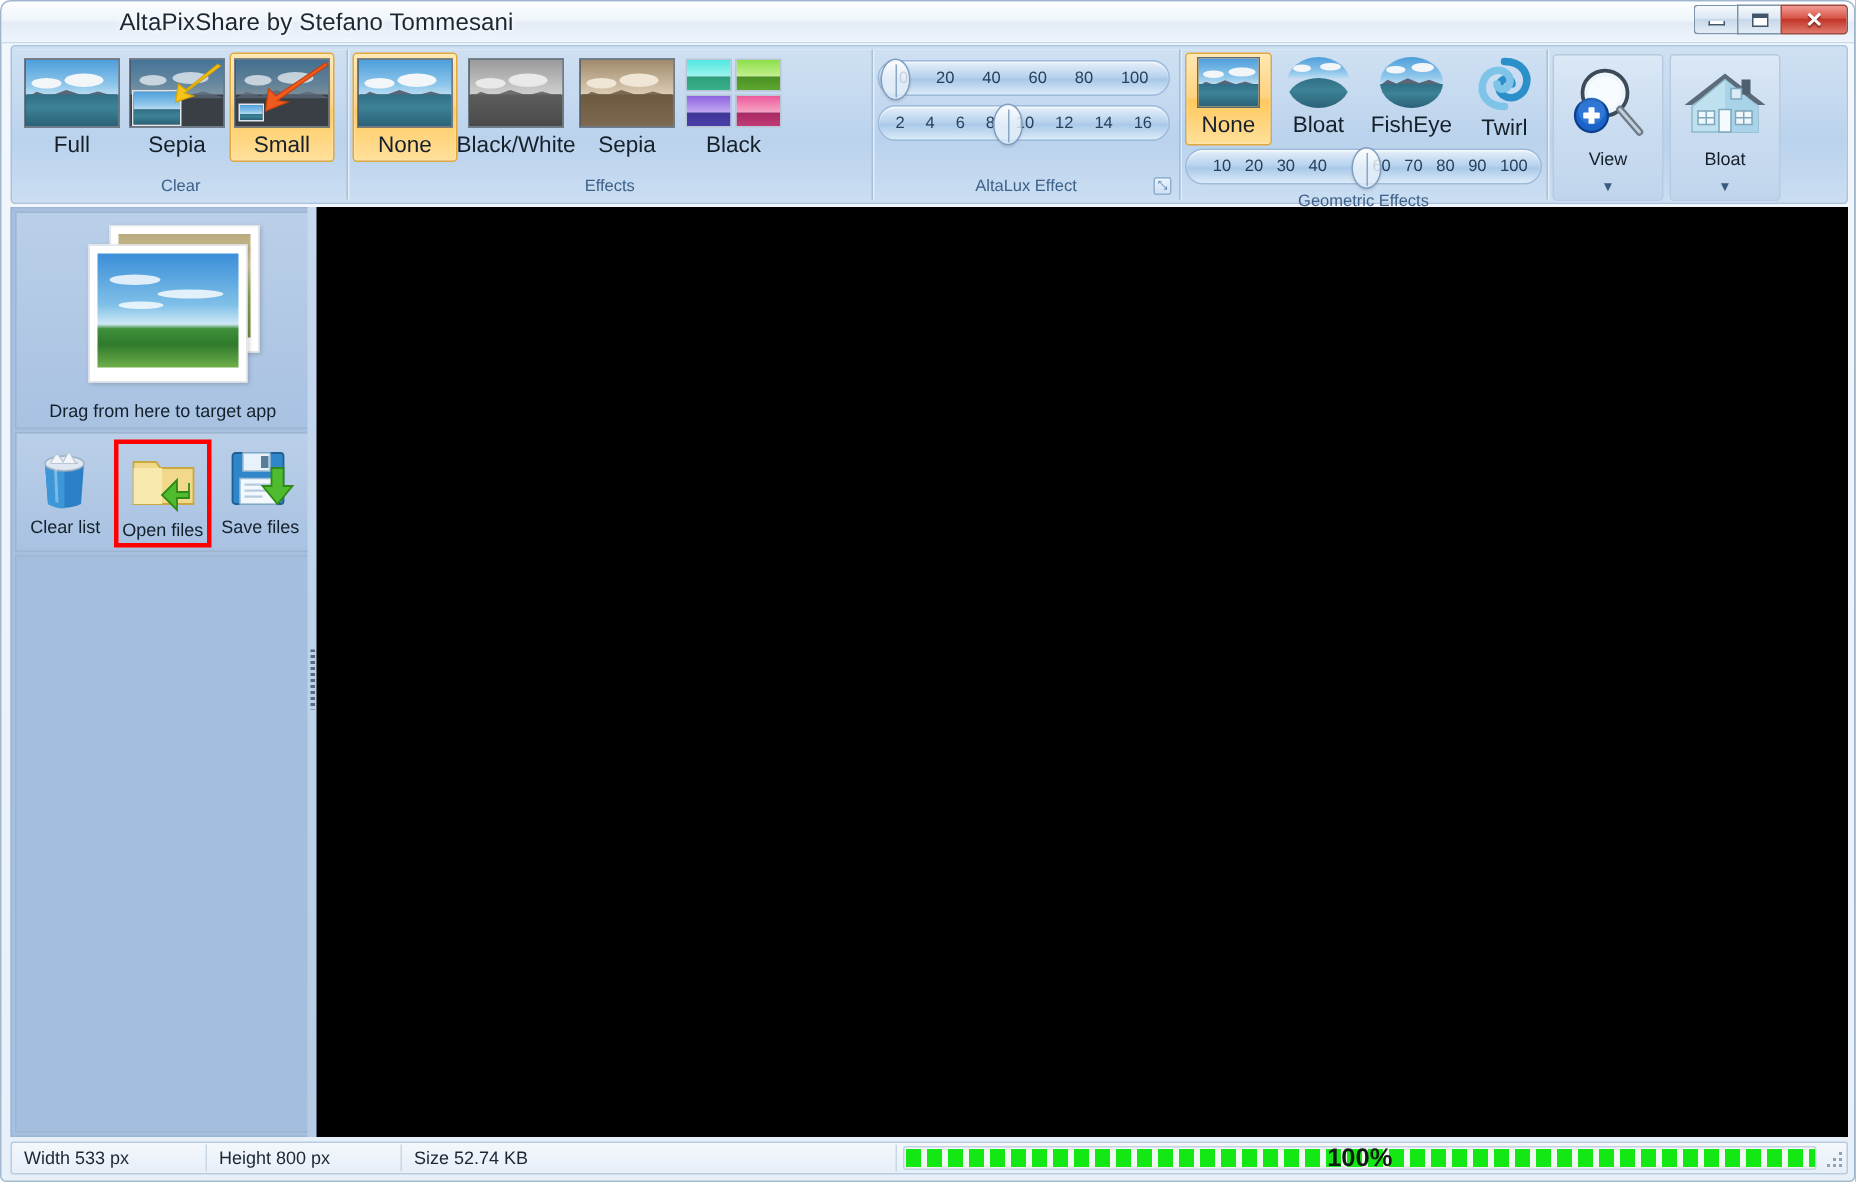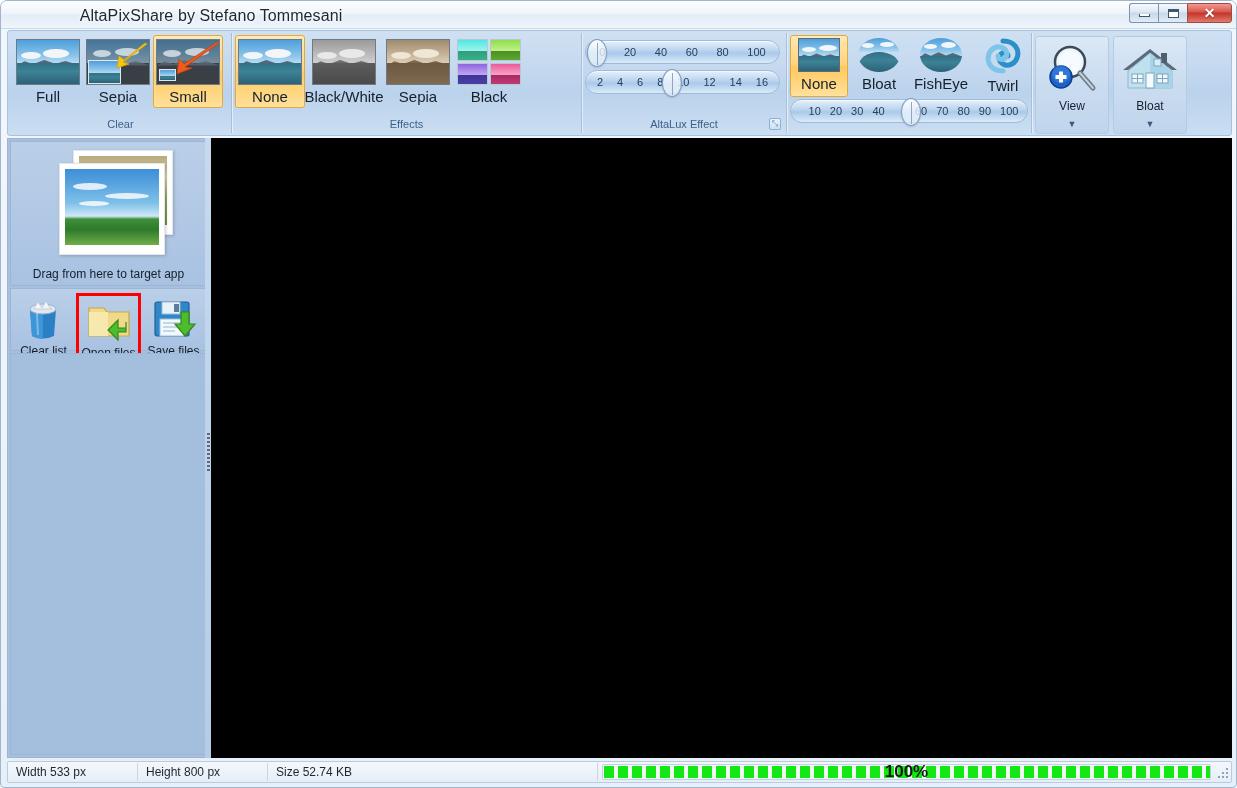--- a/index.html
+++ b/index.html
@@ -192,21 +192,21 @@
     box-shadow:1px 1px 3px #0003; border:1px solid #e2e6ea;
   }
   .photo.back { left:14px; top:0; width:100px; height:85px; transform:rotate(0deg); }
   .photo.front { left:0; top:13px; width:106px; height:92px; }
   .pic-back { width:100%; height:100%; background:linear-gradient(to bottom,#b9a97e 0%,#d9cf9e 30%,#8fa85c 60%,#6f8f42 100%); }
   .pic-front { width:100%; height:100%; background:linear-gradient(to bottom,#3b8ed8 0%,#7fc0e8 45%,#cfe8f5 62%,#3f8f3a 66%,#2f7a2c 80%,#6fae4a 100%); position:relative; }
   .pic-front .c1,.pic-front .c2,.pic-front .c3 { position:absolute; background:#ffffffcc; border-radius:50%; }
   .drag-caption { position:absolute; left:0; bottom:4px; width:100%; text-align:center; font-size:12px; color:#13202c; }
 
   .filebar {
-    margin:0 2px; height:63px;
+    margin:0 2px; height:80px;
     background:linear-gradient(to bottom,#bacfe8,#a9c2e2);
     border:1px solid #9db4d2;
     display:flex; align-items:flex-start; padding-top:4px;
   }
   .fbtn { width:66px; display:flex; flex-direction:column; align-items:center;
           border:1px solid transparent; padding:2px; }
   .fbtn.highlight { border:3px solid #ff0000; }
   .fbtn .cap { font-size:12px; color:#13202c; margin-top:2px; white-space:nowrap;}
   .ficon { width:46px; height:46px; position:relative; }
 
@@ -500,20 +500,21 @@
             <span style="visibility:hidden;">50</span>
             <span>60</span>
             <span>70</span>
             <span>80</span>
             <span>90</span>
             <span>100</span>
           </div>
           <div class="thumbk" style="left:110px;"></div>
         </div>
       </div>
+      <div class="rgroup-label">Geometric Effects</div>
     </div>
 
     <div class="rgroup" style="width:186px; border-right:none; box-shadow:none;">
       <div class="rgroup-body" style="gap:4px; padding-top:1px;">
 
         <div class="bigbtn">
           <svg width="56" height="52" viewBox="0 0 56 52">
             <circle cx="26" cy="19" r="15" fill="#eef6fc" stroke="#3c4a57" stroke-width="2.5"></circle>
             <circle cx="26" cy="19" r="11" fill="#f8fcff" opacity="0.8"></circle>
             <line x1="36" y1="30" x2="49" y2="45" stroke="#6b7b8a" stroke-width="5" stroke-linecap="round"></line>

